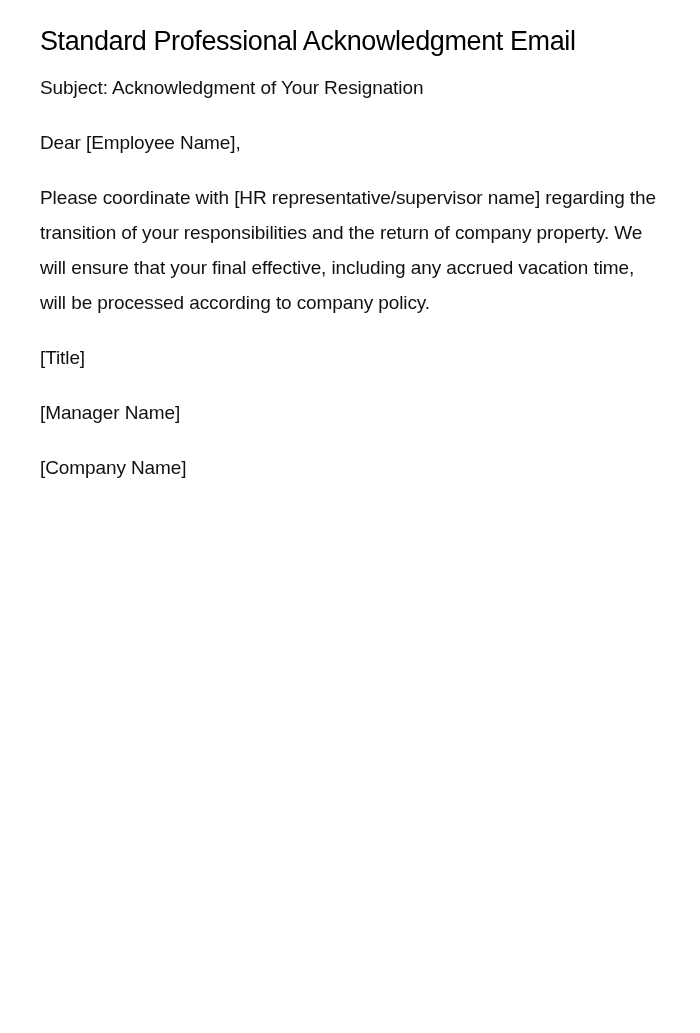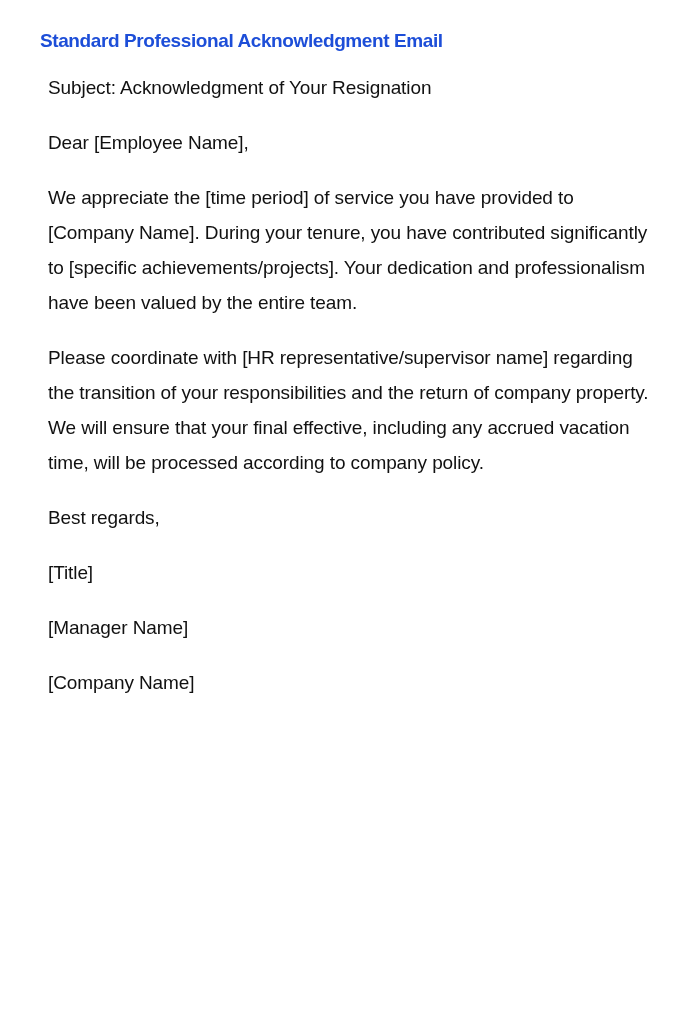--- a/index.html
+++ b/index.html
@@ -3,40 +3,38 @@
 <meta charset="utf-8">
 <style>
   html, body { margin: 0; padding: 0; background: #ffffff; }
   body { width: 700px; height: 1033px; overflow: hidden; }
   .page {
     padding: 24px 40px 0 40px;
     font-family: "Liberation Sans", sans-serif;
     color: #111111;
   }
   .title {
-    font-size: 19px;
-    font-weight: bold;
+    font-size: 27px;
+    font-weight: normal;
     letter-spacing: -0.4px;
     margin: 0 0 12px 0;
     line-height: 34px;
-    color: #1d4ed8;
+    color: #000000;
   }
   .para {
     font-size: 19px;
     line-height: 35px;
-    margin: 0 0 20px 8px;
+    margin: 0 0 20px 0;
     letter-spacing: -0.1px;
   }
 </style>
 </head>
 <body>
 
 <div class="page">
   <h1 class="title">Standard Professional Acknowledgment Email</h1>
   <p class="para">Subject: Acknowledgment of Your Resignation</p>
   <p class="para">Dear [Employee Name],</p>
-  <p class="para">We appreciate the [time period] of service you have provided to [Company Name]. During your tenure, you have contributed significantly to [specific achievements/projects]. Your dedication and professionalism have been valued by the entire team.</p>
   <p class="para">Please coordinate with [HR representative/supervisor name] regarding the transition of your responsibilities and the return of company property. We will ensure that your final effective, including any accrued vacation time, will be processed according to company policy.</p>
-  <p class="para">Best regards,</p>
   <p class="para">[Title]</p>
   <p class="para">[Manager Name]</p>
   <p class="para">[Company Name]</p>
 </div>
 
 </body></html>

